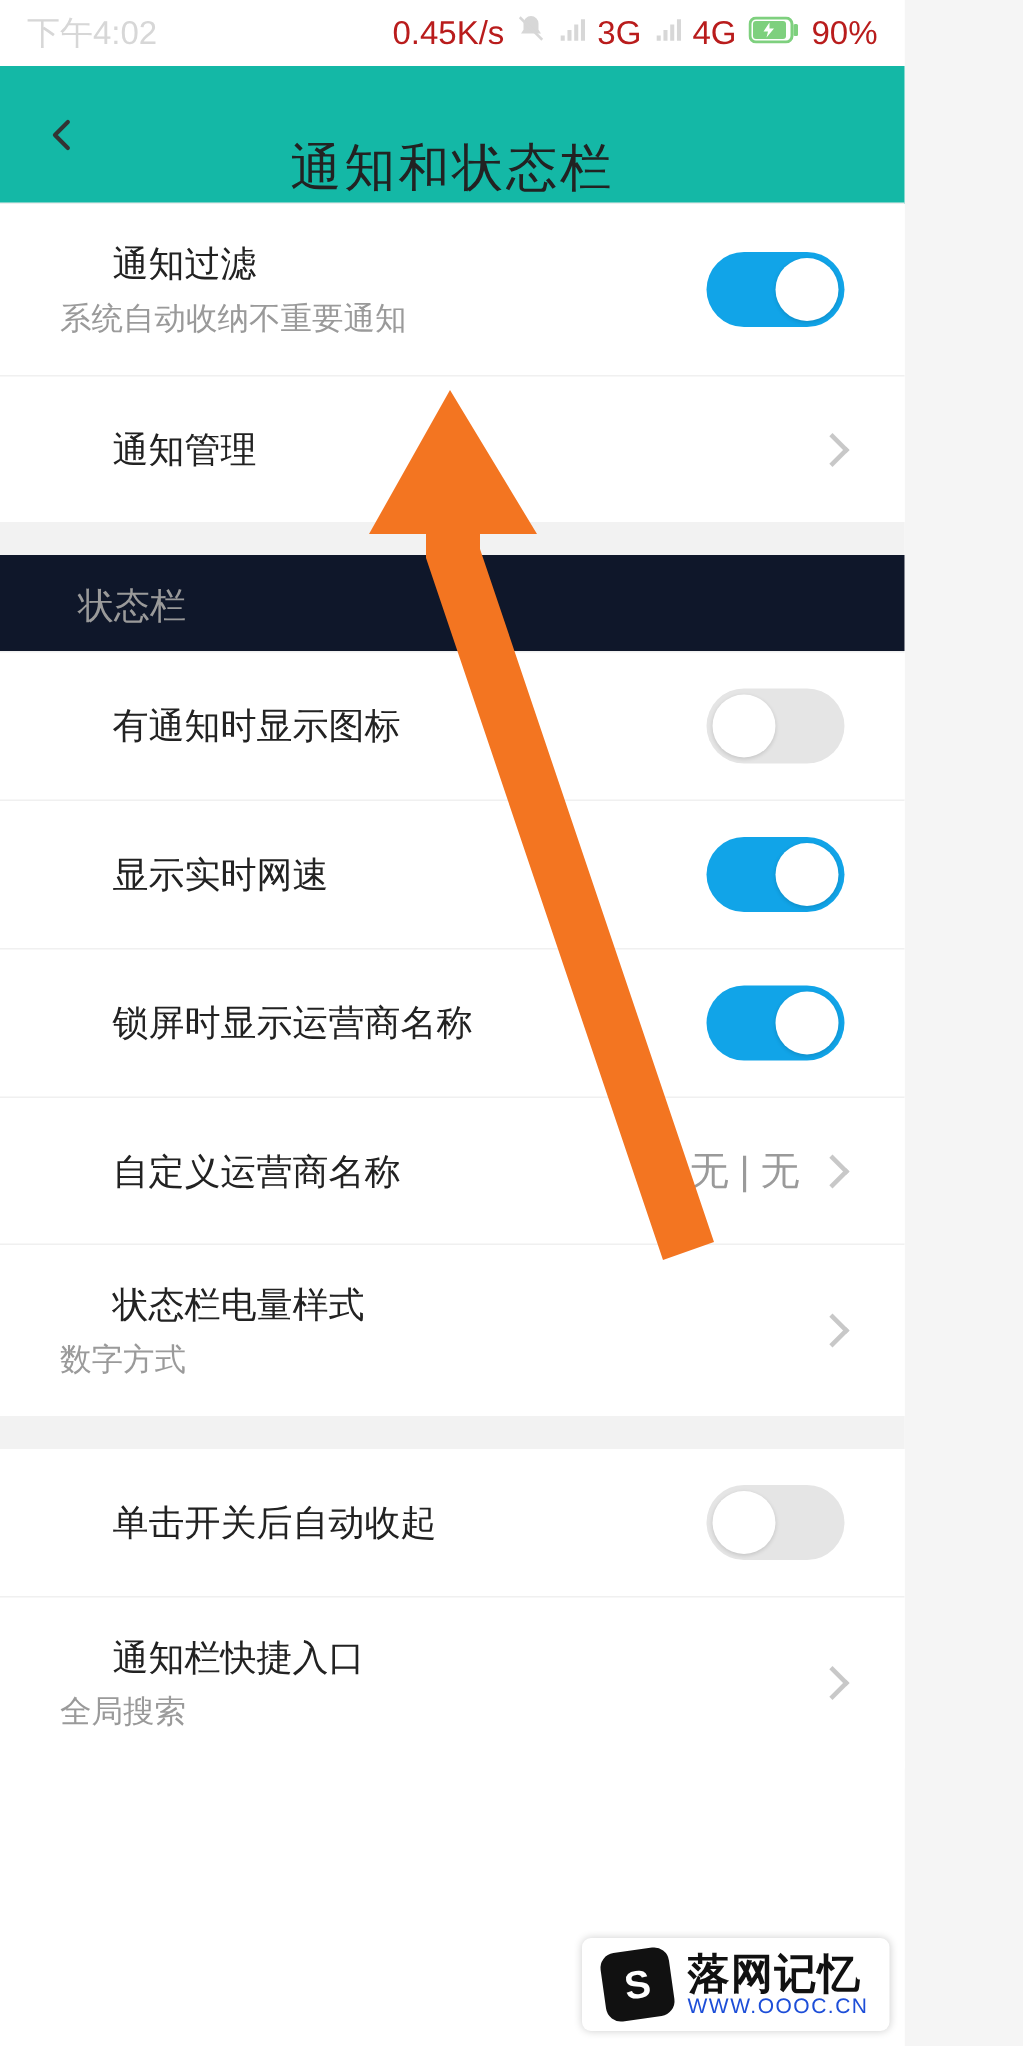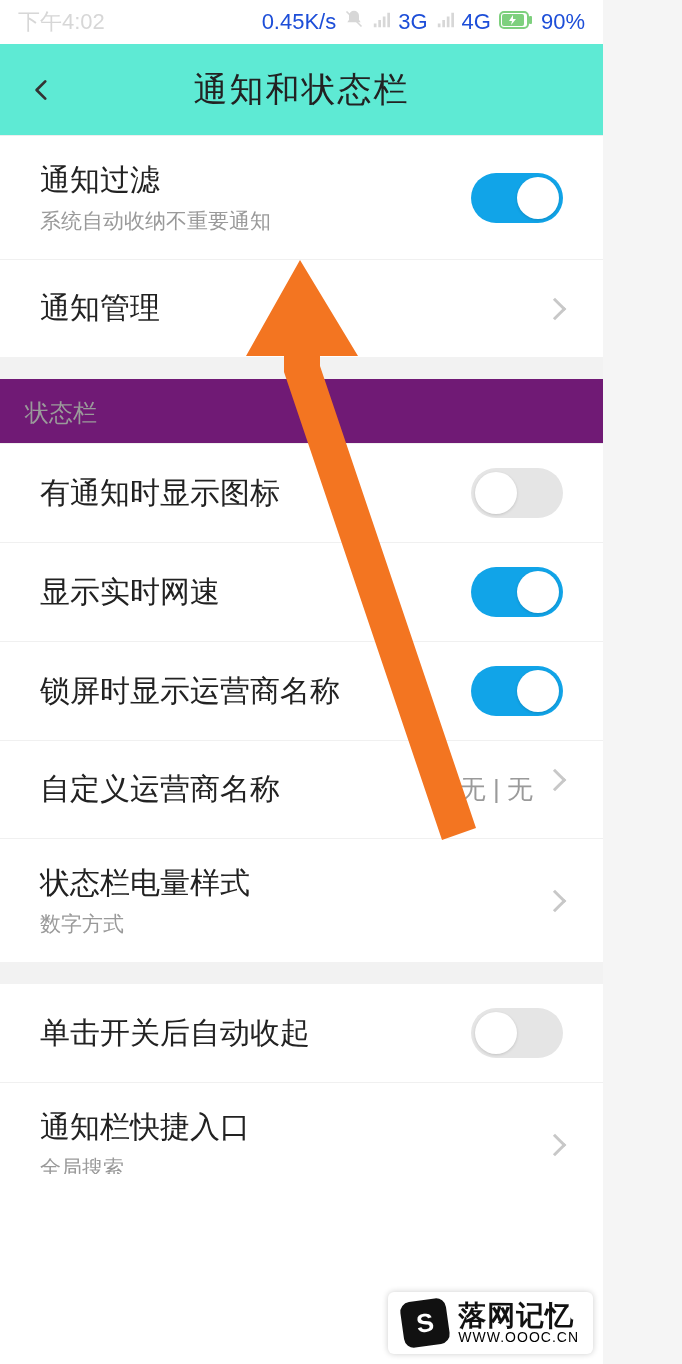--- a/index.html
+++ b/index.html
@@ -3,38 +3,38 @@
 <meta charset="utf-8">
 <style>
   * { box-sizing: border-box; margin: 0; padding: 0; }
   html, body { width: 682px; height: 1364px; font-family: -apple-system, "Helvetica Neue", Arial, sans-serif; background: #f5f5f5; overflow: hidden; position: relative; }
   .screen { width: 603px; height: 1364px; background: #ffffff; position: relative; }
 
   
   .status-bar { height: 44px; display: flex; align-items: center; justify-content: space-between; padding: 0 18px; color: #d7d7d7; font-size: 22px; background: #fff; }
   .status-left { display: flex; align-items: center; gap: 6px; }
   .status-right { display: flex; align-items: center; gap: 8px; }
-  .status-right span { color: #1d4ed8; }
+  .status-right span { color: #b91c1c; }
   .battery-pct { color: #d7d7d7; }
 
   
-  .header { height: 92px; display: flex; align-items: center; justify-content: center; position: relative; background: #5eead4; border-bottom: 1px solid #eeeeee; }
+  .header { height: 92px; display: flex; align-items: flex-end; justify-content: center; position: relative; background: #14b8a6; border-bottom: 1px solid #eeeeee; }
   .back { position: absolute; left: 20px; top: 50%; transform: translateY(-50%); width: 44px; height: 44px; display: flex; align-items: center; justify-content: center; }
   .title { font-size: 34px; color: #222; letter-spacing: 2px; }
 
   
   .section { background: #fff; }
   .section-gap { height: 22px; background: #f2f2f2; }
-  .section-header { padding: 18px 25px 14px; font-size: 24px; color: #9a9a9a; background: #701a75; }
+  .section-header { padding: 18px 52px 14px; font-size: 24px; color: #9a9a9a; background: #0f172a; }
   .row { display: flex; align-items: center; justify-content: space-between; padding: 24px 40px; min-height: 98px; border-top: 1px solid #f0f0f0; background: #fff; }
   .row:first-child { border-top: none; }
   .row .left { display: flex; flex-direction: column; gap: 6px; }
-  .row .label { font-size: 30px; color: #222; }
+  .row .label { font-size: 24px; color: #222; margin-left: 35px; }
   .row .sub { font-size: 21px; color: #9a9a9a; }
-  .row .right { display: flex; gap: 14px; }
+  .row .right { display: flex; align-items: center; gap: 14px; }
   .value { font-size: 26px; color: #9a9a9a; }
 
   
   .toggle { width: 92px; height: 50px; border-radius: 25px; position: relative; }
   .toggle.on { background: #11a4e8; }
   .toggle.off { background: #e5e5e5; }
   .toggle .knob { position: absolute; top: 4px; width: 42px; height: 42px; border-radius: 50%; background: #fff; box-shadow: 0 1px 3px rgba(0,0,0,0.15); }
   .toggle.on .knob { right: 4px; }
   .toggle.off .knob { left: 4px; }
 
@@ -42,21 +42,21 @@
   .chevron { width: 16px; height: 16px; border-right: 3px solid #c8c8c8; border-bottom: 3px solid #c8c8c8; transform: rotate(-45deg); }
 
   
   .arrow-overlay { position: absolute; left: 0; top: 0; pointer-events: none; }
 
   
   .watermark { position: absolute; right: 10px; bottom: 10px; background: #fff; padding: 8px 14px; border-radius: 6px; box-shadow: 0 0 6px rgba(0,0,0,0.2); display: flex; align-items: center; gap: 10px; }
   .watermark .logo-dot { width: 46px; height: 46px; border-radius: 10px; background: #111; display:flex; align-items:center; justify-content:center; color:#fff; font-size:26px; font-weight:bold; transform: rotate(-8deg); }
   .watermark .wm-text { display: flex; flex-direction: column; line-height: 1.05; }
   .watermark .wm-main { font-size: 28px; color: #111; font-weight: 700; letter-spacing: 1px; }
-  .watermark .wm-url { font-size: 14px; color: #000000; letter-spacing: 1px; }
+  .watermark .wm-url { font-size: 14px; color: #1d4ed8; letter-spacing: 1px; }
 
   .bottom-fill { position:absolute; left:0; right:0; bottom:0; height:190px; background:#fff; }
 </style>
 </head>
 <body>
 
 <div class="screen">
 
   <div class="status-bar">
     <div class="status-left">

